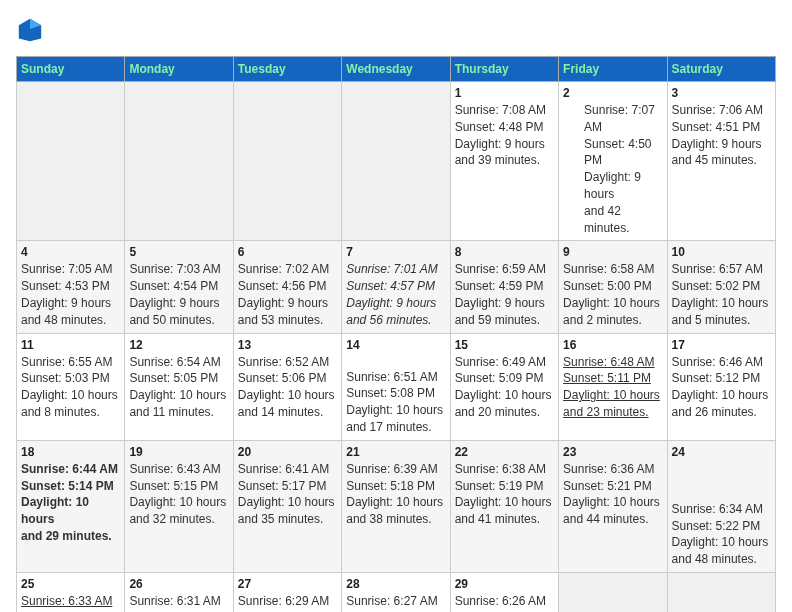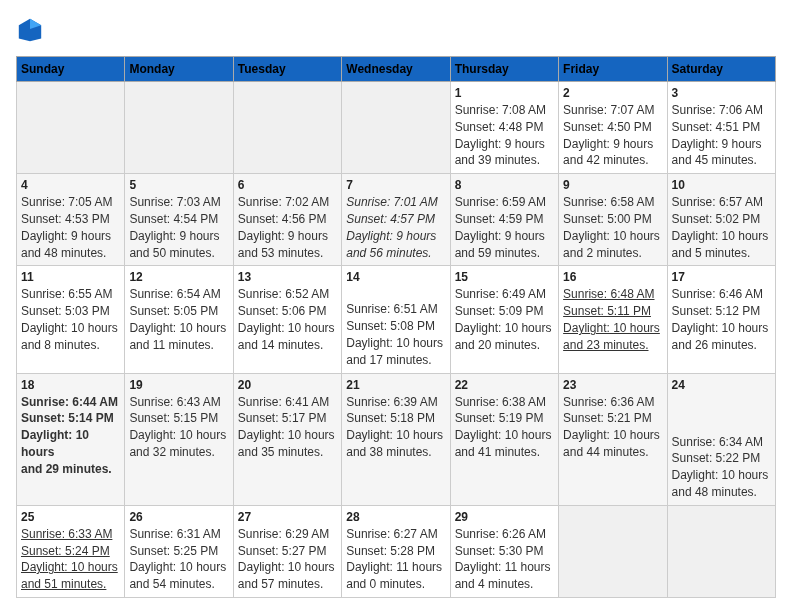--- a/index.html
+++ b/index.html
@@ -41,21 +41,21 @@
       color: #333;
       font-weight: normal;
     }
     table {
       width: 100%;
       border-collapse: collapse;
       table-layout: fixed;
     }
     thead tr th {
       background-color: #1565c0;
-      color: #000000;
+      color: #86efac;
       font-size: 12px;
       font-weight: bold;
       padding: 5px 4px;
       text-align: left;
       border: 1px solid #aaa;
     }
     tbody tr td {
       border: 1px solid #ccc;
       vertical-align: top;
       padding: 4px 4px;
@@ -127,21 +127,21 @@
         <td class="empty-cell"></td>
         <td>
           <span class="day-num">1</span>
           <div class="day-info" style="white-space: pre-line;">Sunrise: 7:08 AM
 Sunset: 4:48 PM
 Daylight: 9 hours
 and 39 minutes.</div>
         </td>
         <td>
           <span class="day-num">2</span>
-          <div class="day-info" style="white-space: pre-line;">Sunrise: 7:07 AM
+          <div class="day-info" style="white-space: pre-line; margin-left: 21px;">Sunrise: 7:07 AM
 Sunset: 4:50 PM
 Daylight: 9 hours
 and 42 minutes.</div>
         </td>
         <td>
           <span class="day-num">3</span>
           <div class="day-info" style="white-space: pre-line;">Sunrise: 7:06 AM
 Sunset: 4:51 PM
 Daylight: 9 hours
 and 45 minutes.</div>

